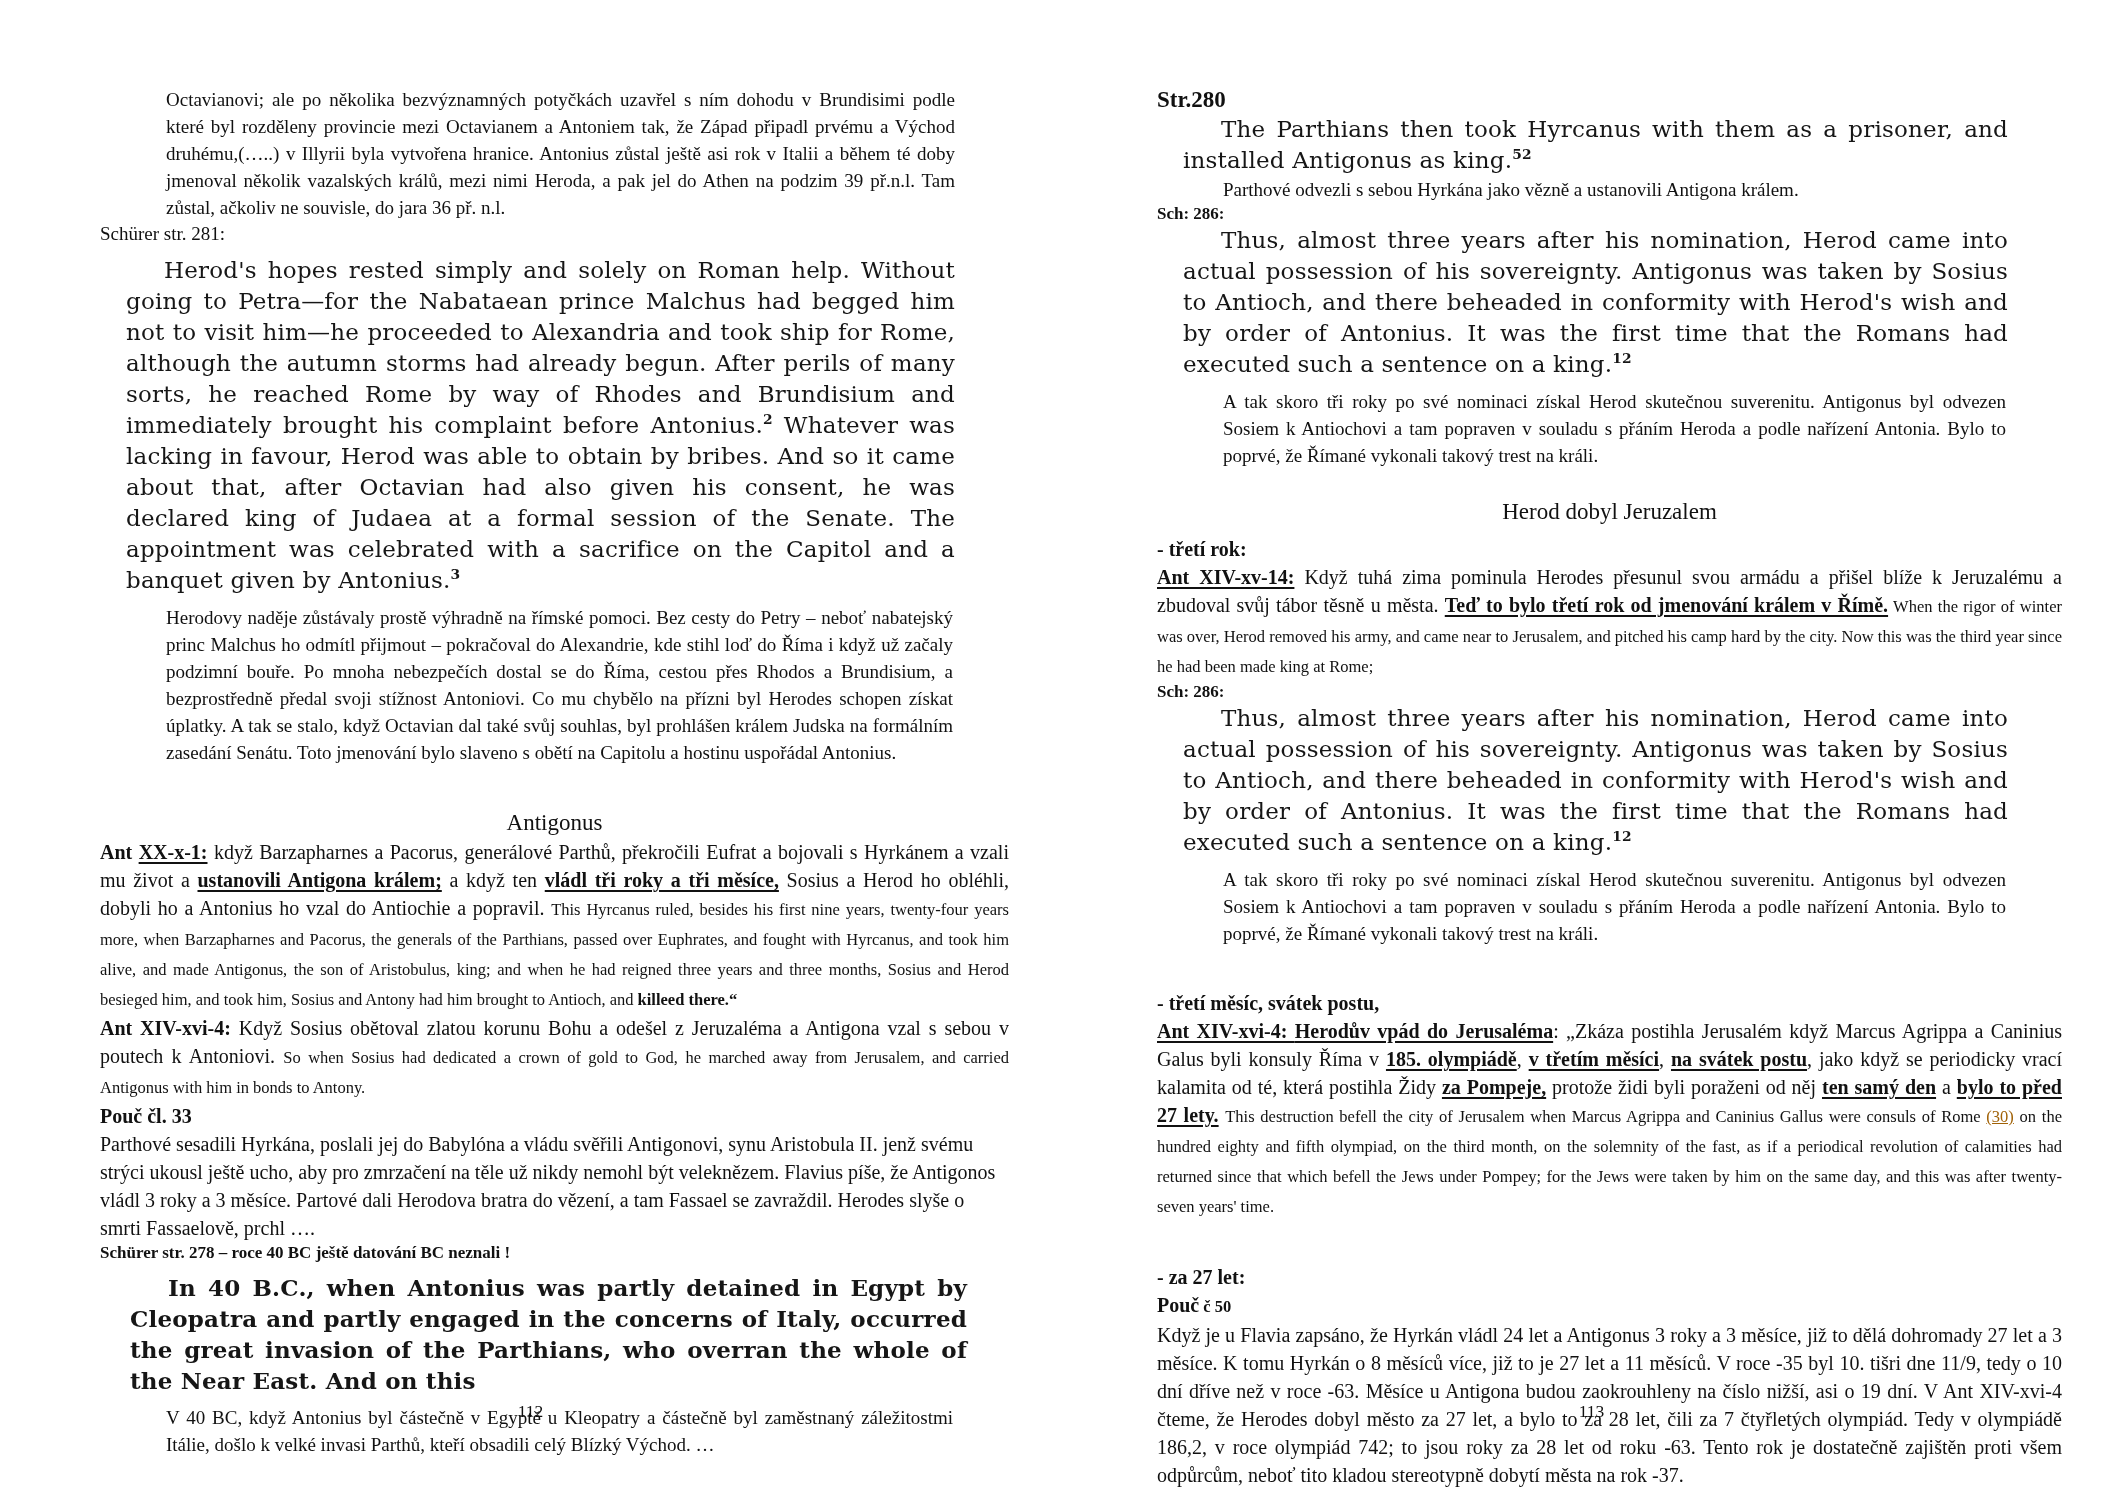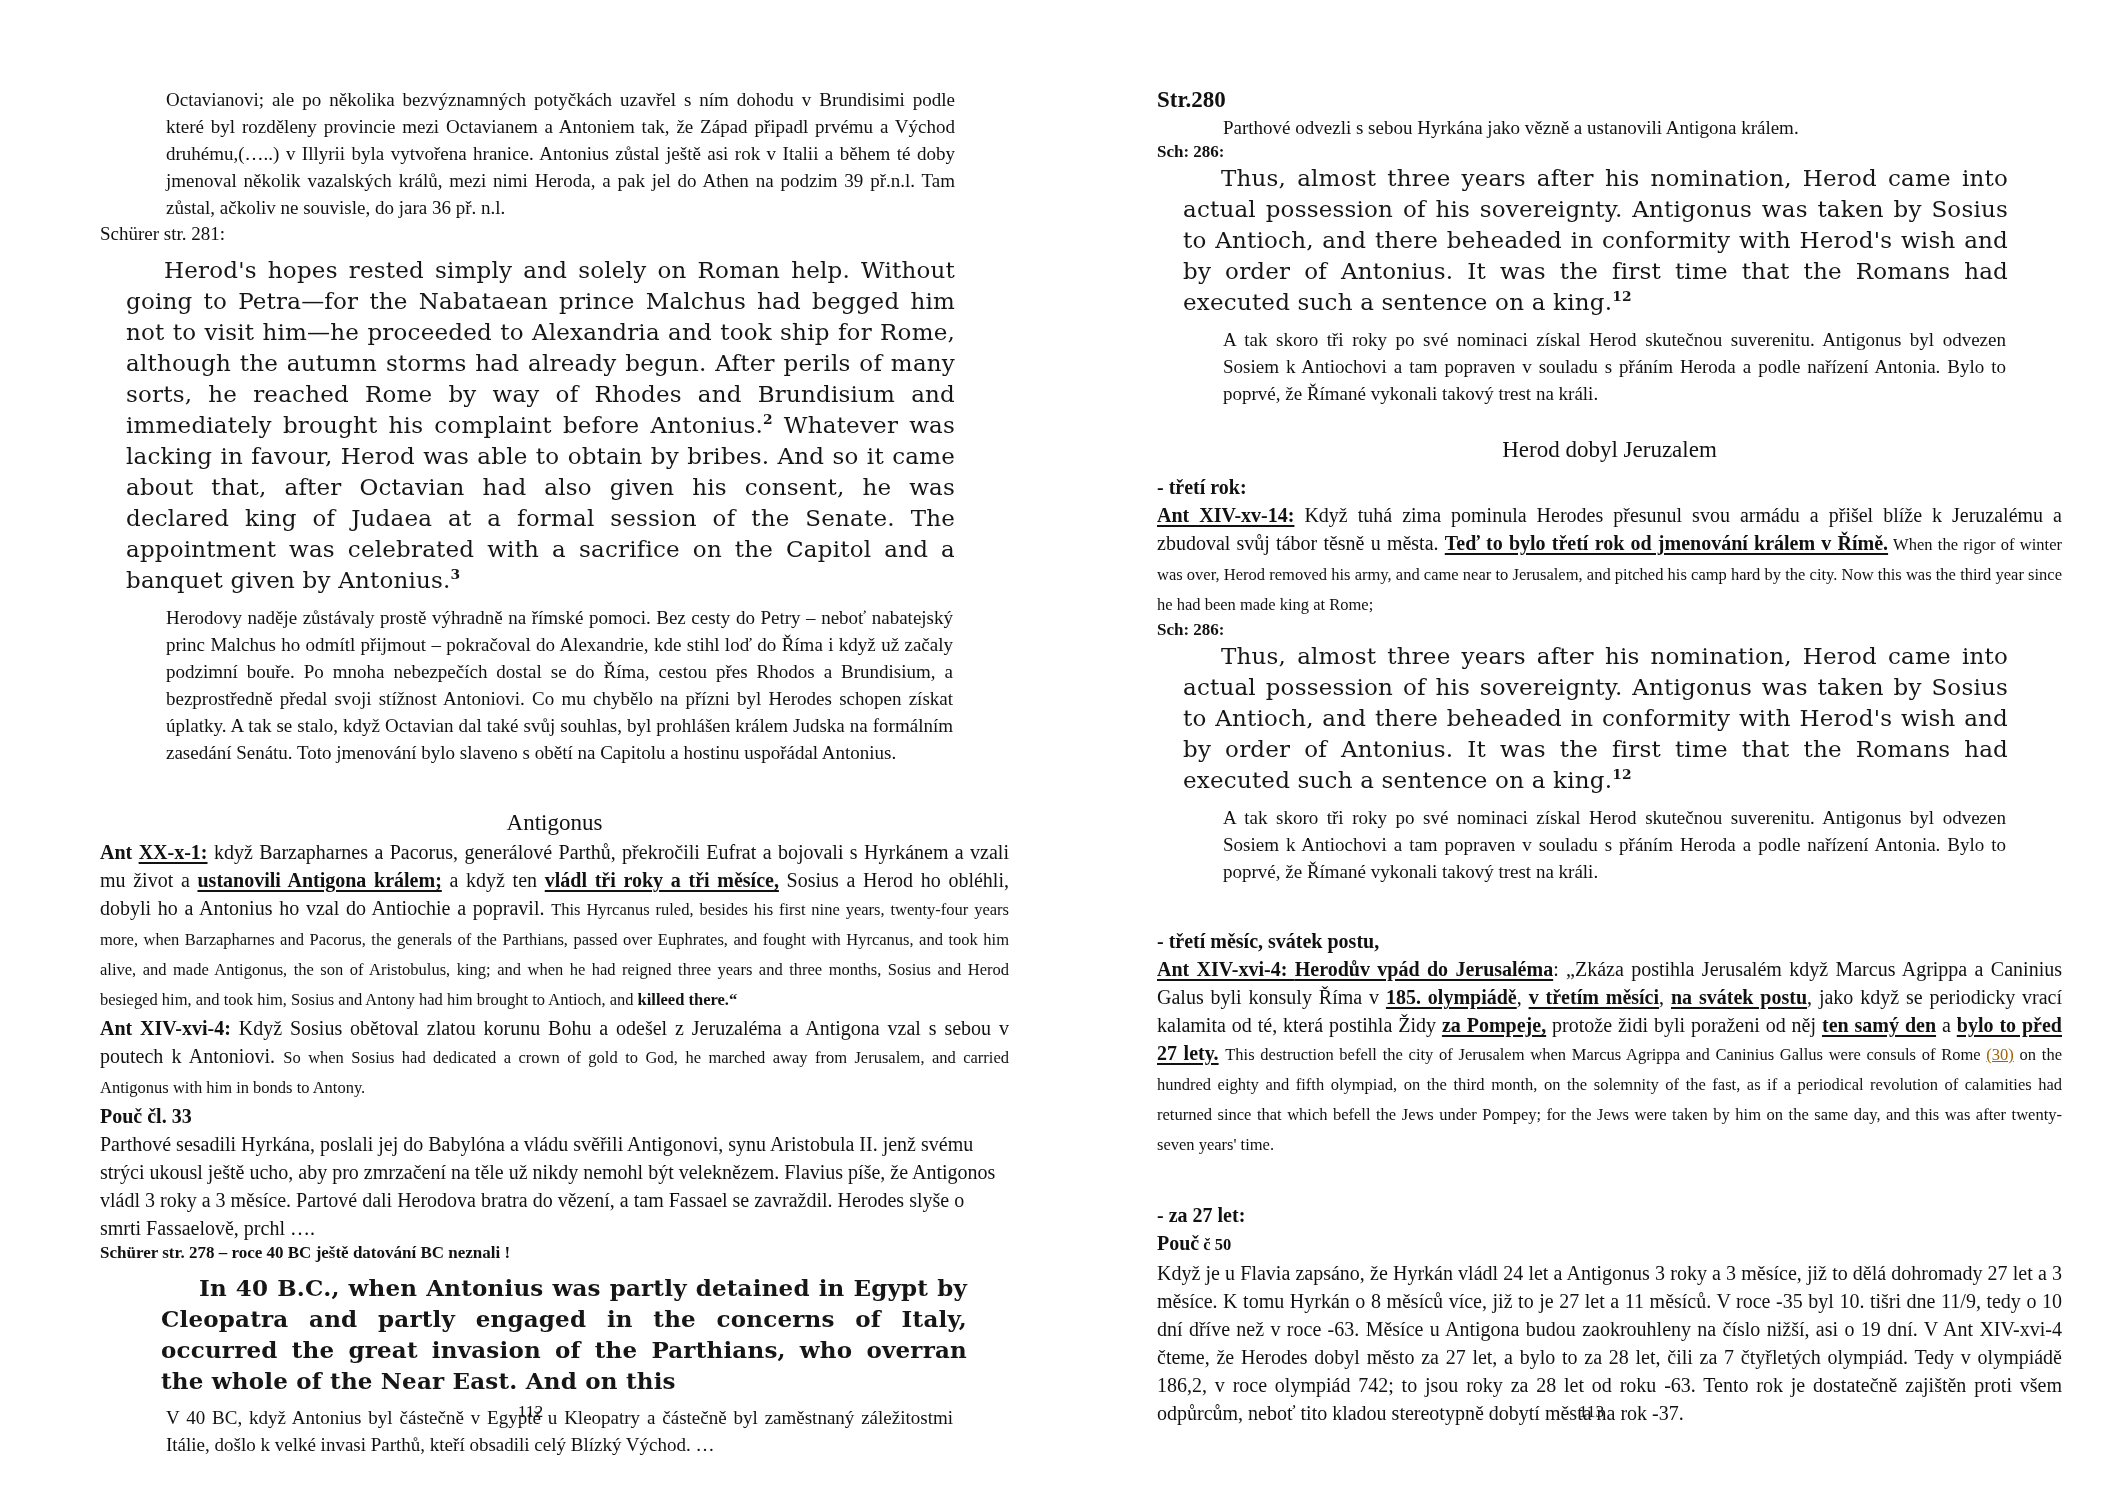--- a/index.html
+++ b/index.html
@@ -23,21 +23,21 @@
     margin-left:66px;margin-right:54px;
   }
   .p-label{font-size:19px;line-height:26px;}
   
   .p-excerpt{
     font-family:"DejaVu Serif", serif;
     font-size:23px;line-height:31px;text-align:justify;
     margin-left:26px;margin-right:54px;text-indent:38px;
     color:#161616;letter-spacing:.2px;
   }
-  .p-excerpt.hvy{font-weight:bold;margin-left:61px;margin-right:42px;}
+  .p-excerpt.hvy{font-weight:bold;margin-left:30px;margin-right:42px;}
   
   .p-ant{font-size:20px;line-height:28px;text-align:justify;}
   .p-ant.noj{text-align:left;}
   .p-boldlabel{font-size:20px;line-height:28px;font-weight:bold;}
   .p-smallbold{font-size:17px;line-height:22px;font-weight:bold;}
   .p-title{font-size:23px;line-height:28px;font-weight:bold;}
   .h-center{font-size:23px;line-height:30px;font-weight:normal;text-align:center;}
   .b{font-weight:bold;}
   .u{text-decoration:underline;text-decoration-thickness:2px;text-underline-offset:3px;}
   .sm{font-size:16.5px;letter-spacing:0;}
@@ -66,20 +66,21 @@
       <div class="blk p-ant"><span class="b">Ant XIV-xvi-4:</span><span> Když Sosius obětoval zlatou korunu Bohu a odešel z Jeruzaléma a Antigona vzal s sebou v poutech k Antoniovi. </span><span class="sm">So  when Sosius had dedicated a crown of gold to God, he marched away from Jerusalem, and carried Antigonus with him in bonds to Antony.</span></div>
       <div class="blk p-boldlabel"><span>Pouč čl. 33</span></div>
       <div class="blk p-ant noj"><span>Parthové sesadili Hyrkána, poslali jej do Babylóna a vládu svěřili Antigonovi, synu Aristobula II. jenž svému strýci ukousl ještě ucho, aby pro zmrzačení na těle už nikdy nemohl být veleknězem. Flavius píše, že Antigonos vládl 3 roky a 3 měsíce. Partové dali Herodova bratra do vězení, a tam Fassael se zavraždil. Herodes slyše o smrti Fassaelově, prchl ….</span></div>
       <div class="blk p-smallbold"><span>Schürer str. 278 – roce 40 BC ještě datování BC neznali !</span></div>
       <div class="blk p-excerpt hvy mt1"><span>In 40 B.C., when Antonius was partly detained in Egypt by Cleopatra and partly engaged in the concerns of Italy, occurred the great invasion of the Parthians, who overran the whole of the Near East. And on this</span></div>
       <div class="blk p-cz mt1"><span>V 40 BC, když Antonius byl částečně v Egyptě u Kleopatry a částečně byl zaměstnaný záležitostmi Itálie, došlo k velké invasi Parthů, kteří obsadili celý Blízký Východ.  …</span></div>
       <div class="pnum">112</div>
     </div>
     <div class="page right">
       <div class="blk p-title"><span>Str.280</span></div>
+      <div class="blk p-excerpt"><span>The Parthians then took Hyrcanus with them as a prisoner, and installed Antigonus as king.</span><sup>52</sup></div>
       <div class="blk p-cz"><span>Parthové odvezli s sebou Hyrkána jako vězně a ustanovili Antigona králem.</span></div>
       <div class="blk p-smallbold"><span>Sch: 286:</span></div>
       <div class="blk p-excerpt"><span>Thus, almost three years after his nomination, Herod came into actual possession of his sovereignty. Antigonus was taken by Sosius to Antioch, and there beheaded in conformity with Herod's wish and by order of Antonius. It was the first time that the Romans had executed such a sentence on a king.</span><sup>12</sup></div>
       <div class="blk p-cz mt1"><span>A tak skoro tři roky po své nominaci získal Herod skutečnou suverenitu. Antigonus byl odvezen Sosiem k Antiochovi a tam popraven v souladu s přáním Heroda a podle nařízení Antonia. Bylo to poprvé, že Římané vykonali takový trest na králi.</span></div>
       <div class="blk h-center mt2 mb1"><span>Herod dobyl Jeruzalem</span></div>
       <div class="blk p-boldlabel"><span>- třetí rok:</span></div>
       <div class="blk p-ant"><span class="b u">Ant XIV-xv-14:</span><span> Když tuhá zima pominula Herodes přesunul svou armádu a přišel blíže k Jeruzalému a zbudoval svůj tábor těsně u města. </span><span class="b u">Teď to bylo třetí rok od jmenování králem v Římě.</span><span class="sm"> When the rigor of winter was over, Herod removed his army, and came near to Jerusalem, and pitched his camp hard by the city. Now this was the third year since he had been made king at Rome;</span></div>
       <div class="blk p-smallbold"><span>Sch: 286:</span></div>
       <div class="blk p-excerpt"><span>Thus, almost three years after his nomination, Herod came into actual possession of his sovereignty. Antigonus was taken by Sosius to Antioch, and there beheaded in conformity with Herod's wish and by order of Antonius. It was the first time that the Romans had executed such a sentence on a king.</span><sup>12</sup></div>
       <div class="blk p-cz mt1"><span>A tak skoro tři roky po své nominaci získal Herod skutečnou suverenitu. Antigonus byl odvezen Sosiem k Antiochovi a tam popraven v souladu s přáním Heroda a podle nařízení Antonia. Bylo to poprvé, že Římané vykonali takový trest na králi.</span></div>

